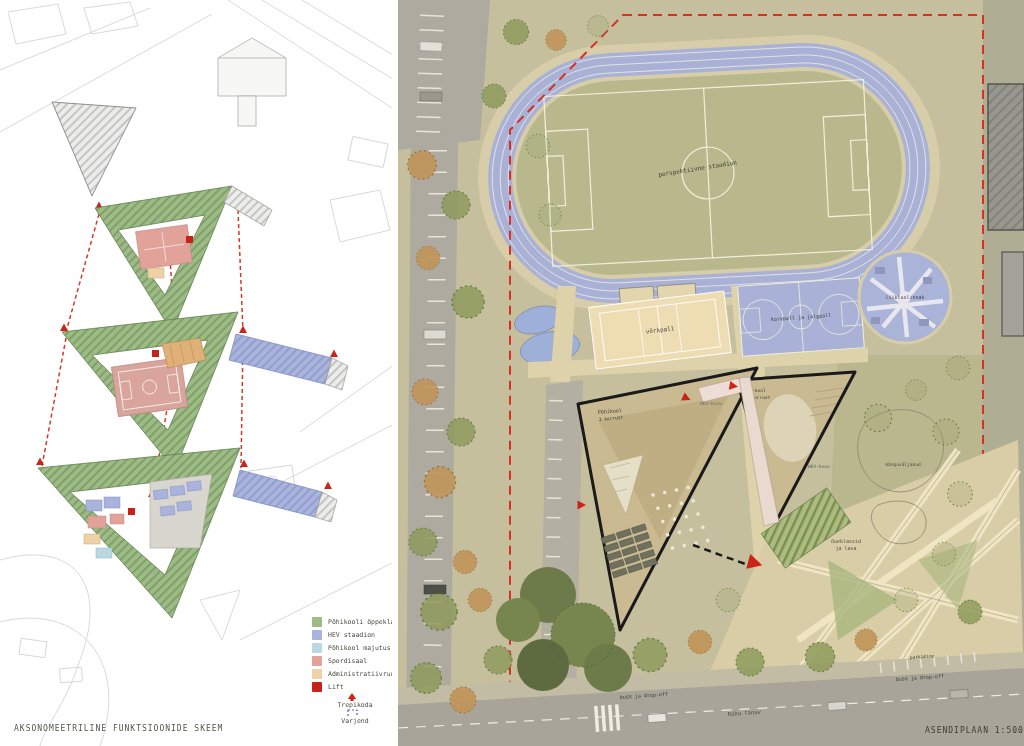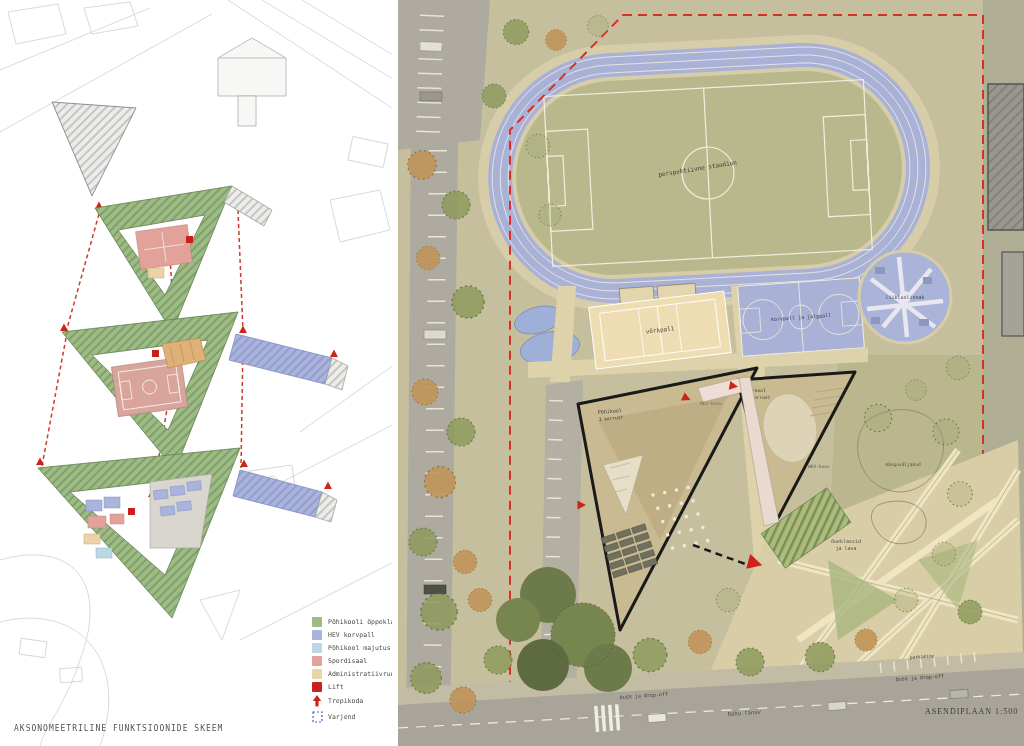--- a/index.html
+++ b/index.html
@@ -4,24 +4,24 @@
 <style>
   html,body{margin:0;padding:0;background:#ffffff;}
   #stage{position:relative;width:1024px;height:746px;overflow:hidden;background:#ffffff;
          font-family:"DejaVu Sans Mono","Liberation Mono",monospace;}
   .panel{position:absolute;top:0;height:746px;}
   #left-panel{left:0;width:398px;background:#ffffff;}
   #right-panel{left:398px;width:626px;}
   #divider{position:absolute;left:392px;top:0;width:6px;height:746px;background:#ffffff;}
   .caption{position:absolute;font-size:8px;letter-spacing:1px;color:#55554e;white-space:nowrap;}
   #axo-caption{left:14px;top:724px;}
-  #plan-caption{left:527px;top:707px;color:#3c3c34;font-family:Liberation Serif, serif;}
+  #plan-caption{left:527px;top:726px;color:#3c3c34;}
   #legend{position:absolute;left:312px;top:615px;width:86px;}
   .leg-row{display:flex;align-items:center;height:13px;}
-  .leg-row.tall{height:16px;}
+  .leg-row.tall{height:16px;flex-direction:column;}
   .leg-swatch{width:10px;height:10px;flex:0 0 10px;margin-right:6px;border-radius:1px;}
   .leg-label{font-size:6.5px;color:#4c4c46;letter-spacing:0;white-space:nowrap;}
   svg text{font-family:"DejaVu Sans Mono","Liberation Mono",monospace;}
 </style>
 </head>
 <body>
 
 <div id="stage">
 
   <div id="left-panel" class="panel">
@@ -144,21 +144,21 @@
     </svg>
 
     
     <div id="legend">
       <div class="leg-row">
         <span class="leg-swatch" style="background-color: rgb(157, 187, 132);"></span>
         <span class="leg-label">Põhikooli õppeklassid</span>
       </div>
       <div class="leg-row">
         <span class="leg-swatch" style="background-color: rgb(170, 179, 220);"></span>
-        <span class="leg-label">HEV korvpall</span>
+        <span class="leg-label">HEV staadion</span>
       </div>
       <div class="leg-row">
         <span class="leg-swatch" style="background-color: rgb(188, 216, 228);"></span>
         <span class="leg-label">Põhikool majutus</span>
       </div>
       <div class="leg-row">
         <span class="leg-swatch" style="background-color: rgb(226, 162, 154);"></span>
         <span class="leg-label">Spordisaal</span>
       </div>
       <div class="leg-row">

